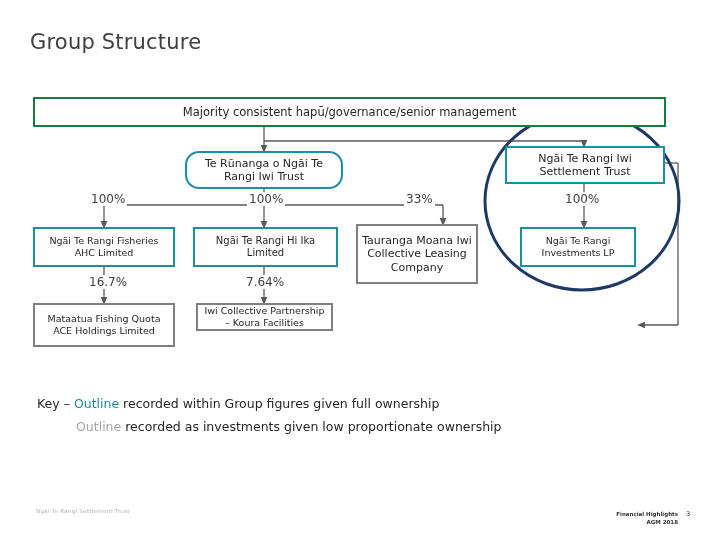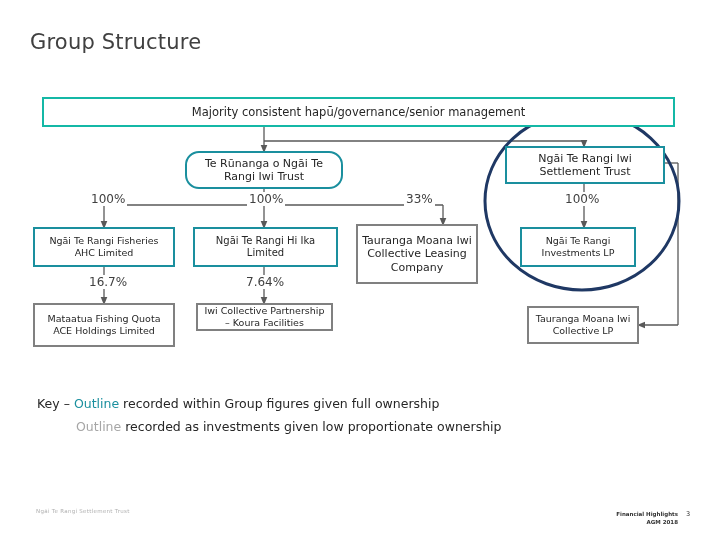--- a/index.html
+++ b/index.html
@@ -50,21 +50,21 @@
     align-items: center;
     justify-content: center;
     text-align: center;
     color: #262626;
     line-height: 1.22;
   }
   .node .label { display: block; padding: 0 3px; }
 
   .node.teal   { border: 2.5px solid #1a8f9e; }
   .node.gray   { border: 2.5px solid #808080; }
-  .node.green  { border: 2px solid #14b8a6; margin-left: 9px; }
+  .node.green  { border: 2px solid #15803d; }
 
   
   #banner {
     left: 33px;
     top: 97px;
     width: 633px;
     height: 30px;
     font-size: 11.5px;
     color: #262626;
     z-index: 4;
@@ -246,23 +246,20 @@
   </div>
   <div id="node-investments" class="node teal">
     <span class="label">Ngāi Te Rangi Investments LP</span>
   </div>
 
   <div id="node-mataatua" class="node gray">
     <span class="label">Mataatua Fishing Quota ACE Holdings Limited</span>
   </div>
   <div id="node-koura" class="node gray">
     <span class="label">Iwi Collective Partnership – Koura Facilities</span>
-  </div>
-  <div id="node-tmic-lp" class="node gray">
-    <span class="label">Tauranga Moana Iwi Collective LP</span>
   </div>
 
   <div id="pct-100-a" class="pct">100%</div>
   <div id="pct-100-b" class="pct">100%</div>
   <div id="pct-33" class="pct">33%</div>
   <div id="pct-100-c" class="pct">100%</div>
   <div id="pct-16-7" class="pct">16.7%</div>
   <div id="pct-7-64" class="pct">7.64%</div>
 
   <div id="key">

